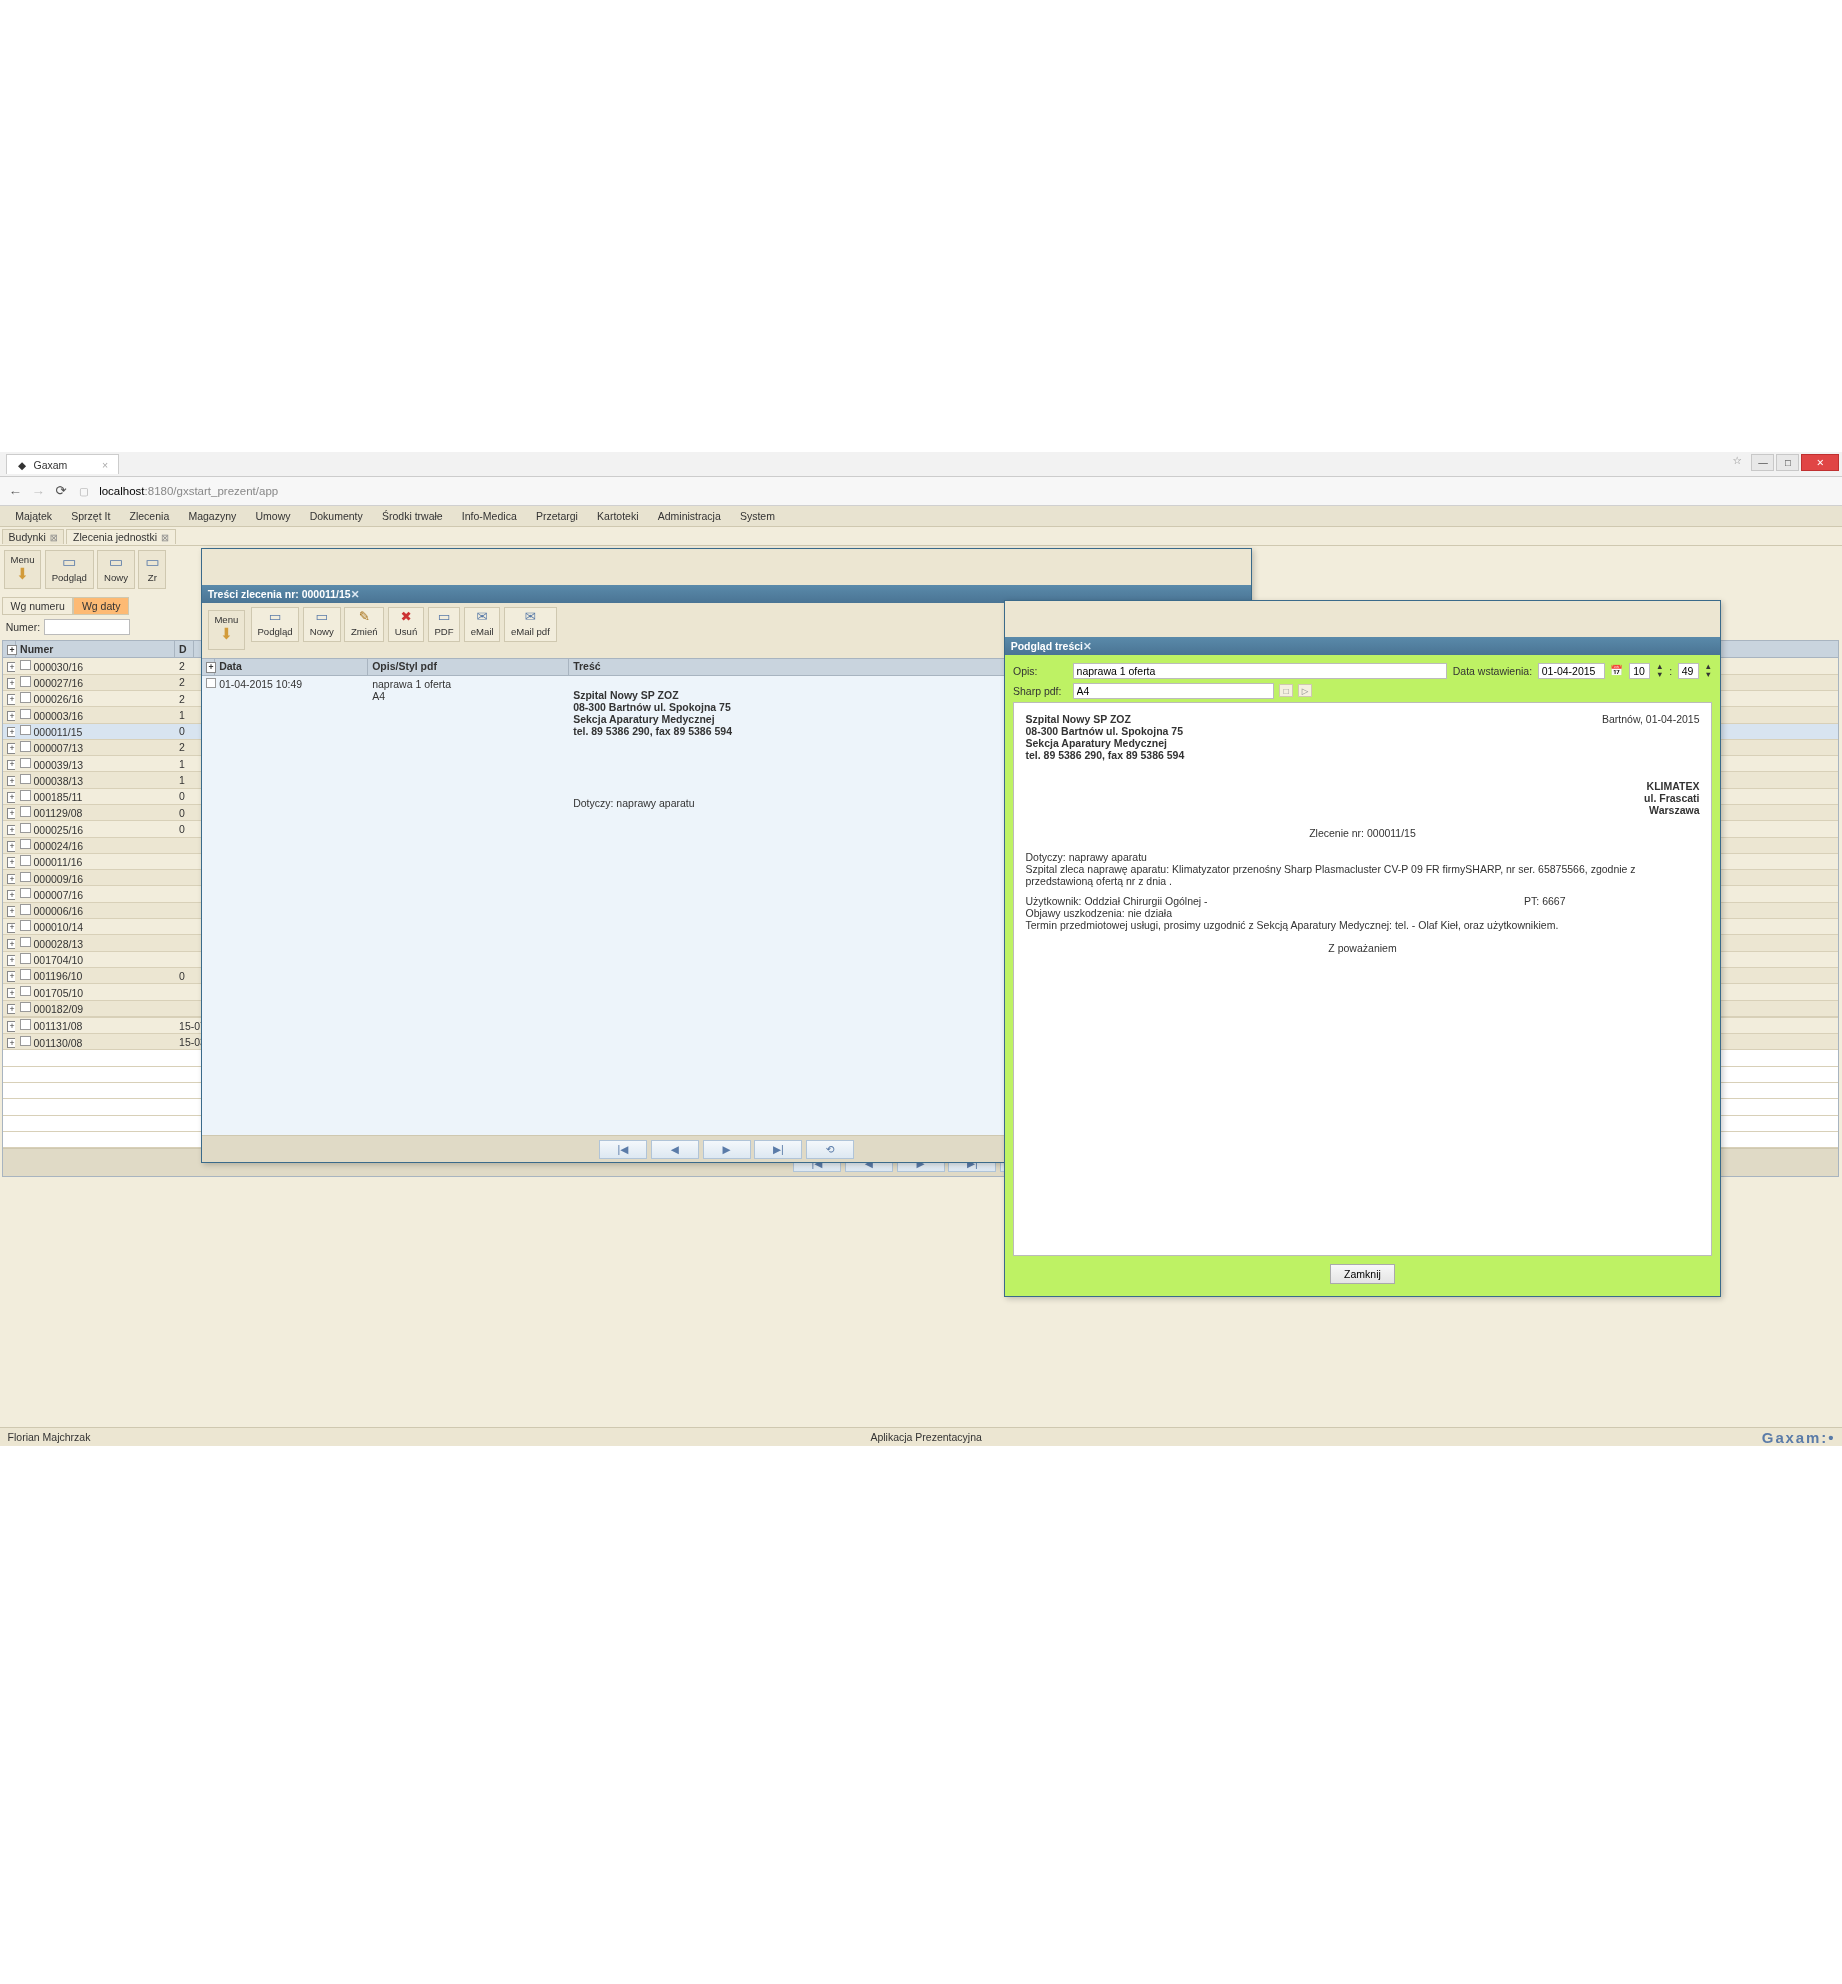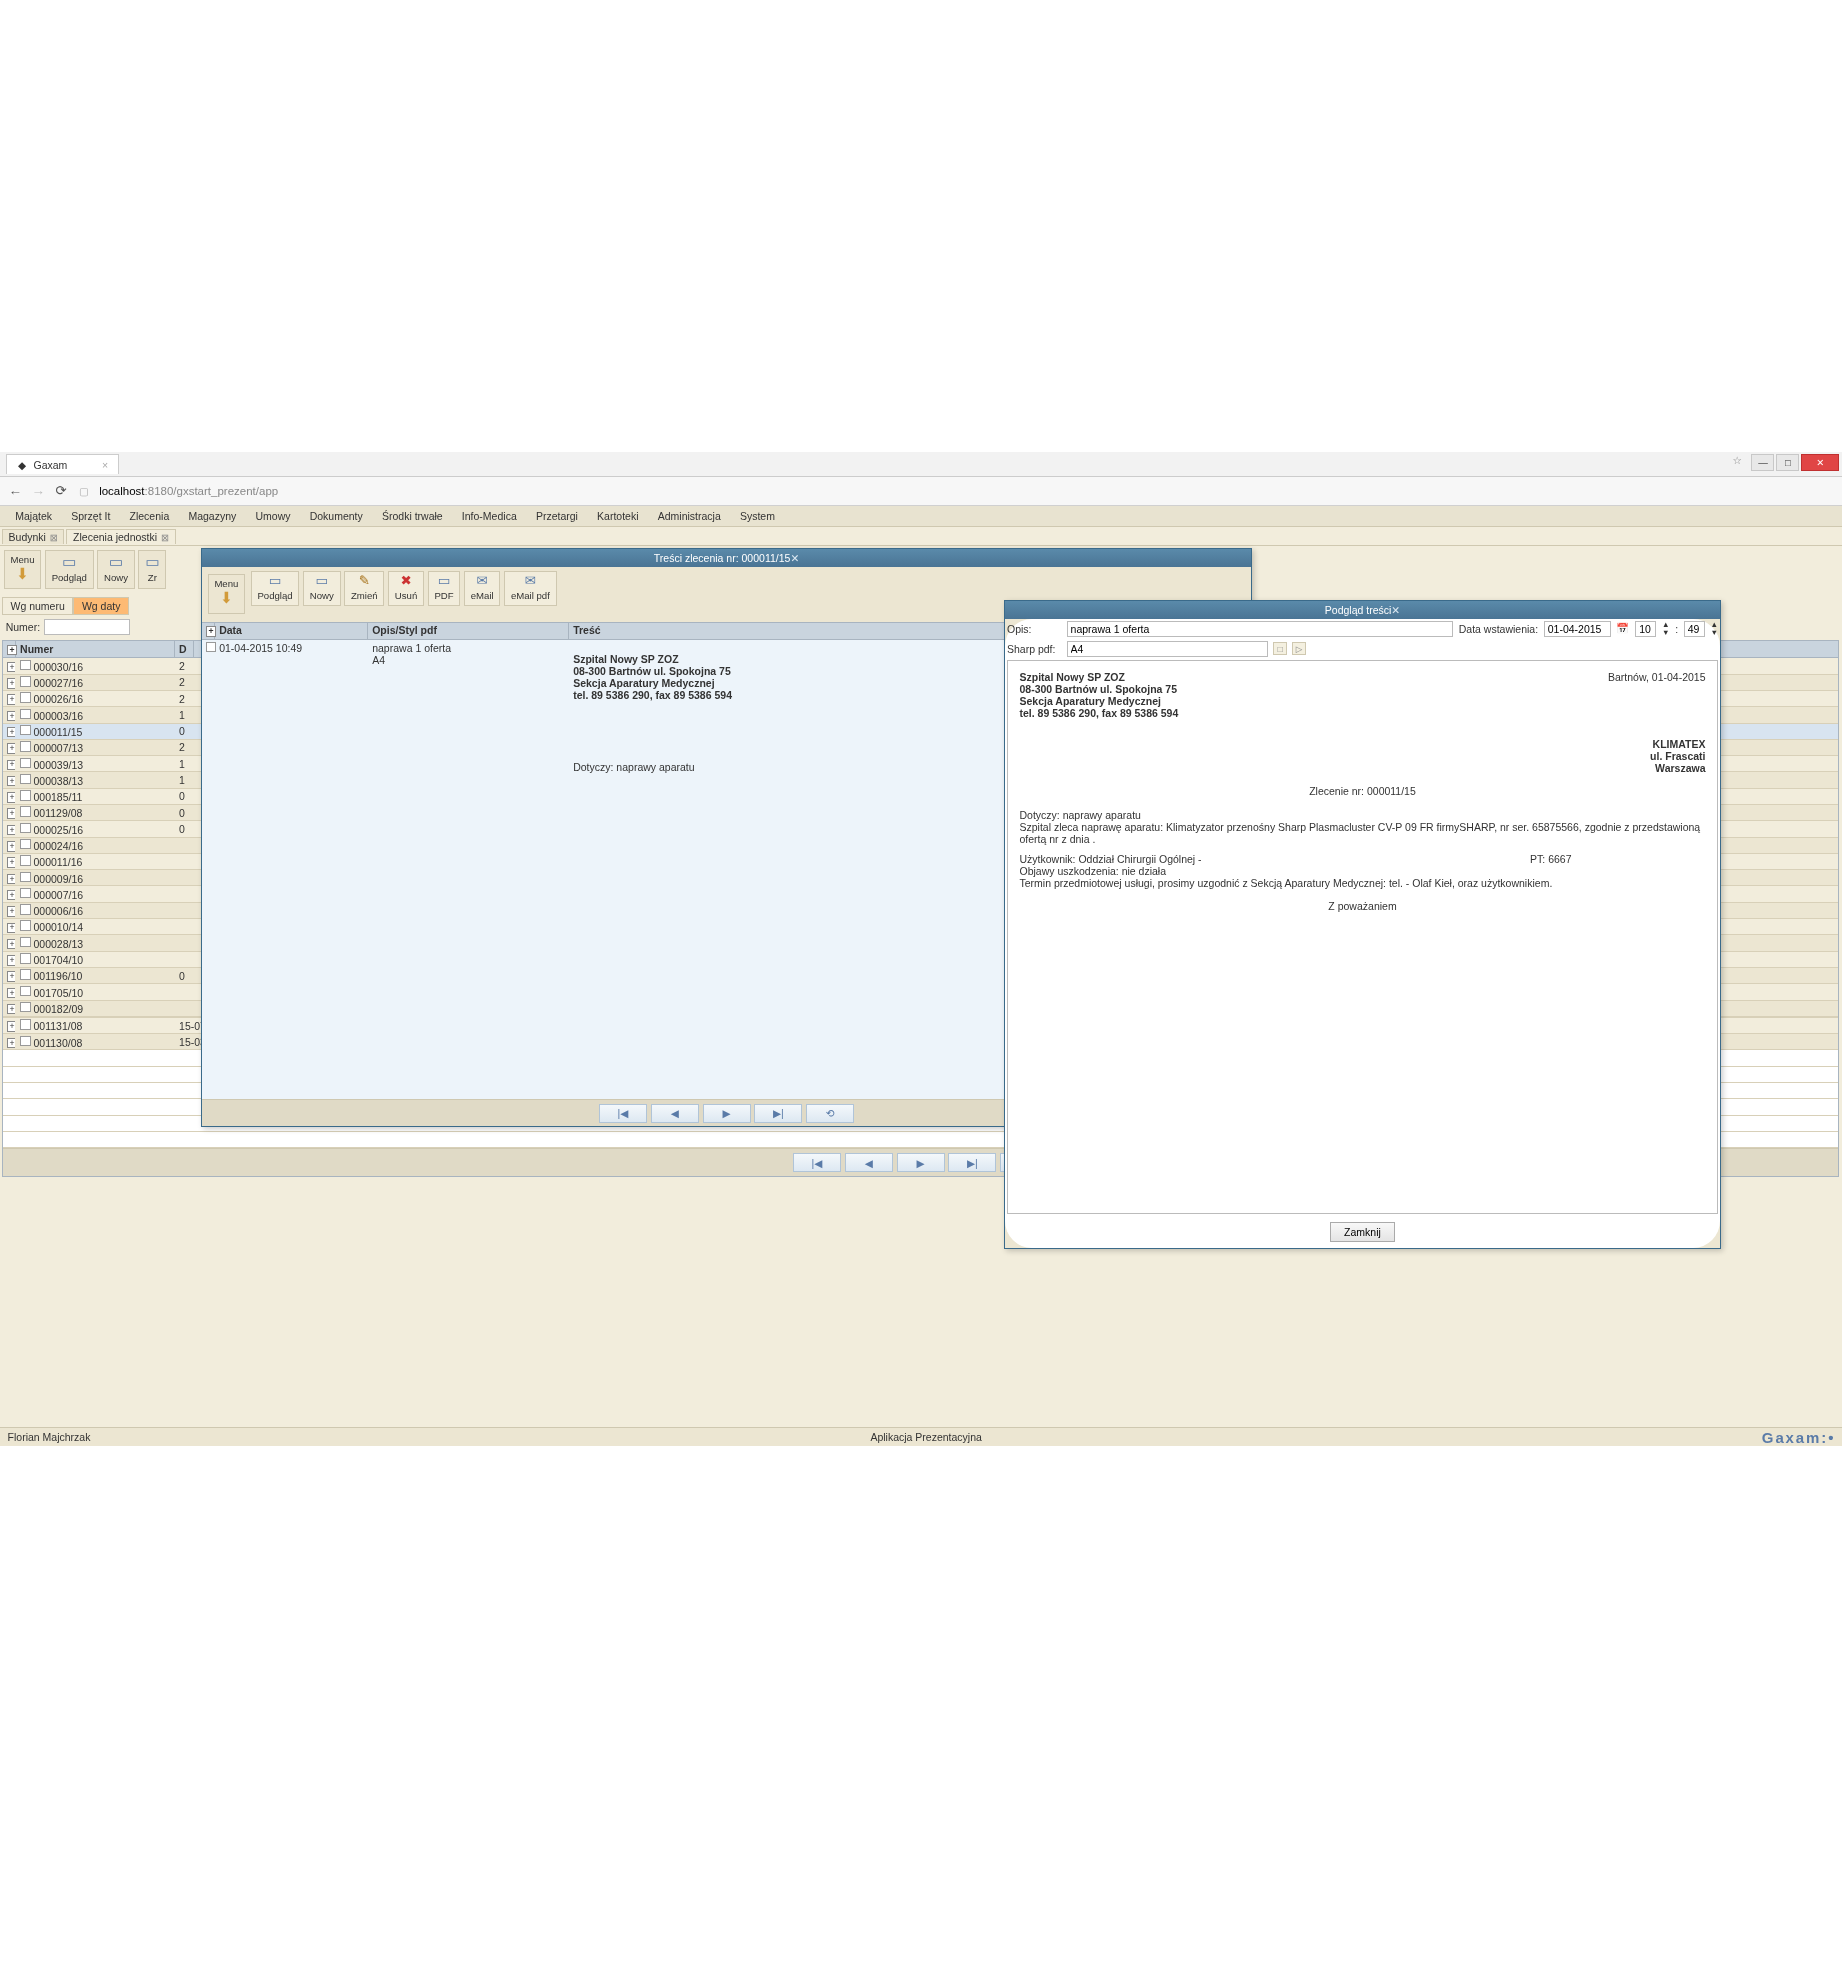--- a/index.html
+++ b/index.html
@@ -56,40 +56,40 @@
 .bottom-nav { display: flex; justify-content: center; gap: 3.8px; background: #e0dac6; padding: 3.8px 0; border-top: 1px solid #cfc8b0; }
 .nav-btn { width: 48px; height: 19px; border: 1px solid #b0c4d8; background: linear-gradient(#f4f8fb,#dde8f2); display: flex; align-items: center; justify-content: center; color: #5a7ba8; font-size: 10.5px; }
 
 
 .status-bar { position: absolute; bottom: 0; left: 0; right: 0; height: 19px; background: #ece6d2; border-top: 1px solid #cfc8b0; display: flex; align-items: center; justify-content: space-between; padding: 0 7.6px; font-size: 10.5px; }
 .gaxam-logo { font-family: Arial; letter-spacing: 1.9px; color: #5a7ba8; font-weight: bold; font-size: 15px; }
 .gaxam-logo .dots { color: #5a7ba8; }
 
 
 .modal { position: absolute; border: 1px solid #3a6a8a; background: #ece6d2; box-shadow: 1.9px 1.9px 5.7px rgba(0,0,0,0.2); }
-.modal-title { background: linear-gradient(#5a8aaa, #4a7494); color: #fff; padding: 2.9px 5.7px; font-size: 10.5px; font-weight: normal; display: flex; justify-content: center; align-items: center; }
+.modal-title { background: linear-gradient(#5a8aaa, #4a7494); color: #fff; padding: 2.9px 5.7px; font-size: 10.5px; font-weight: bold; display: flex; justify-content: flex-start; align-items: center; margin-top: 36px; }
 .modal-title .mx { color: #dce8f2; cursor: pointer; font-size: 10.5px; }
 .toolbar { display: flex; gap: 3.8px; padding: 3.8px; }
 .tbtn { border: 1px solid #cfc8b0; background: #f2eddc; padding: 1.9px 5.7px 3.8px; text-align: center; }
 .tbtn .ico { display: block; font-size: 13.4px; height: 15.3px; }
 .tbtn .txt { font-size: 9.6px; }
 .ico.arrow-down { color: #d29b3a; }
 .ico.doc { color: #5a7ba8; }
 .ico.pencil { color: #aa7722; }
 .ico.del { color: #cc3333; }
 
 
 .m1-grid-header { display: flex; background: #c9d4de; font-size: 10.5px; font-weight: bold; border-top: 1px solid #a8b4c0; border-bottom: 1px solid #a8b4c0; }
 .m1-grid-header .gh { padding: 1.9px 3.8px; border-right: 1px solid #a8b4c0; }
 .m1-body { background: #edf4fa; height: 459px; font-size: 10.5px; position: relative; }
 .m1-row { display: flex; padding: 1.9px 0; }
 .m1-row .c { padding: 0 3.8px; }
 
 
-.modal2-body { background: #ffffff; padding: 2px; border-radius: 27px; }
+.modal2-body { background: #bef264; padding: 8px; }
 .field-row { display: flex; align-items: center; gap: 5.7px; font-size: 10.5px; margin-bottom: 3.8px; }
 .field-row input { border: 1px solid #bbb; padding: 1px 2.9px; font-size: 10.5px; }
 .preview { background: #fff; border: 1px solid #bbb; padding: 9.6px 11.5px; font-size: 10.5px; height: 554px; overflow: auto; }
 .preview b { font-weight: bold; }
 .preview .right { text-align: right; }
 .preview .center { text-align: center; }
 .btn-close { display: block; margin: 7.6px auto 3.8px; padding: 2.9px 13.4px; border: 1px solid #aaa; background: linear-gradient(#f8f8f8,#e4e4e4); font-size: 10.5px; }
 
 .play-btns { display: inline-flex; gap: 5.7px; align-items: center; }
 .play-btn { width: 13.4px; height: 13.4px; border: 1px solid #cfc8b0; display: inline-flex; align-items: center; justify-content: center; font-size: 8.6px; color: #888; background: #f4f0e0; }

